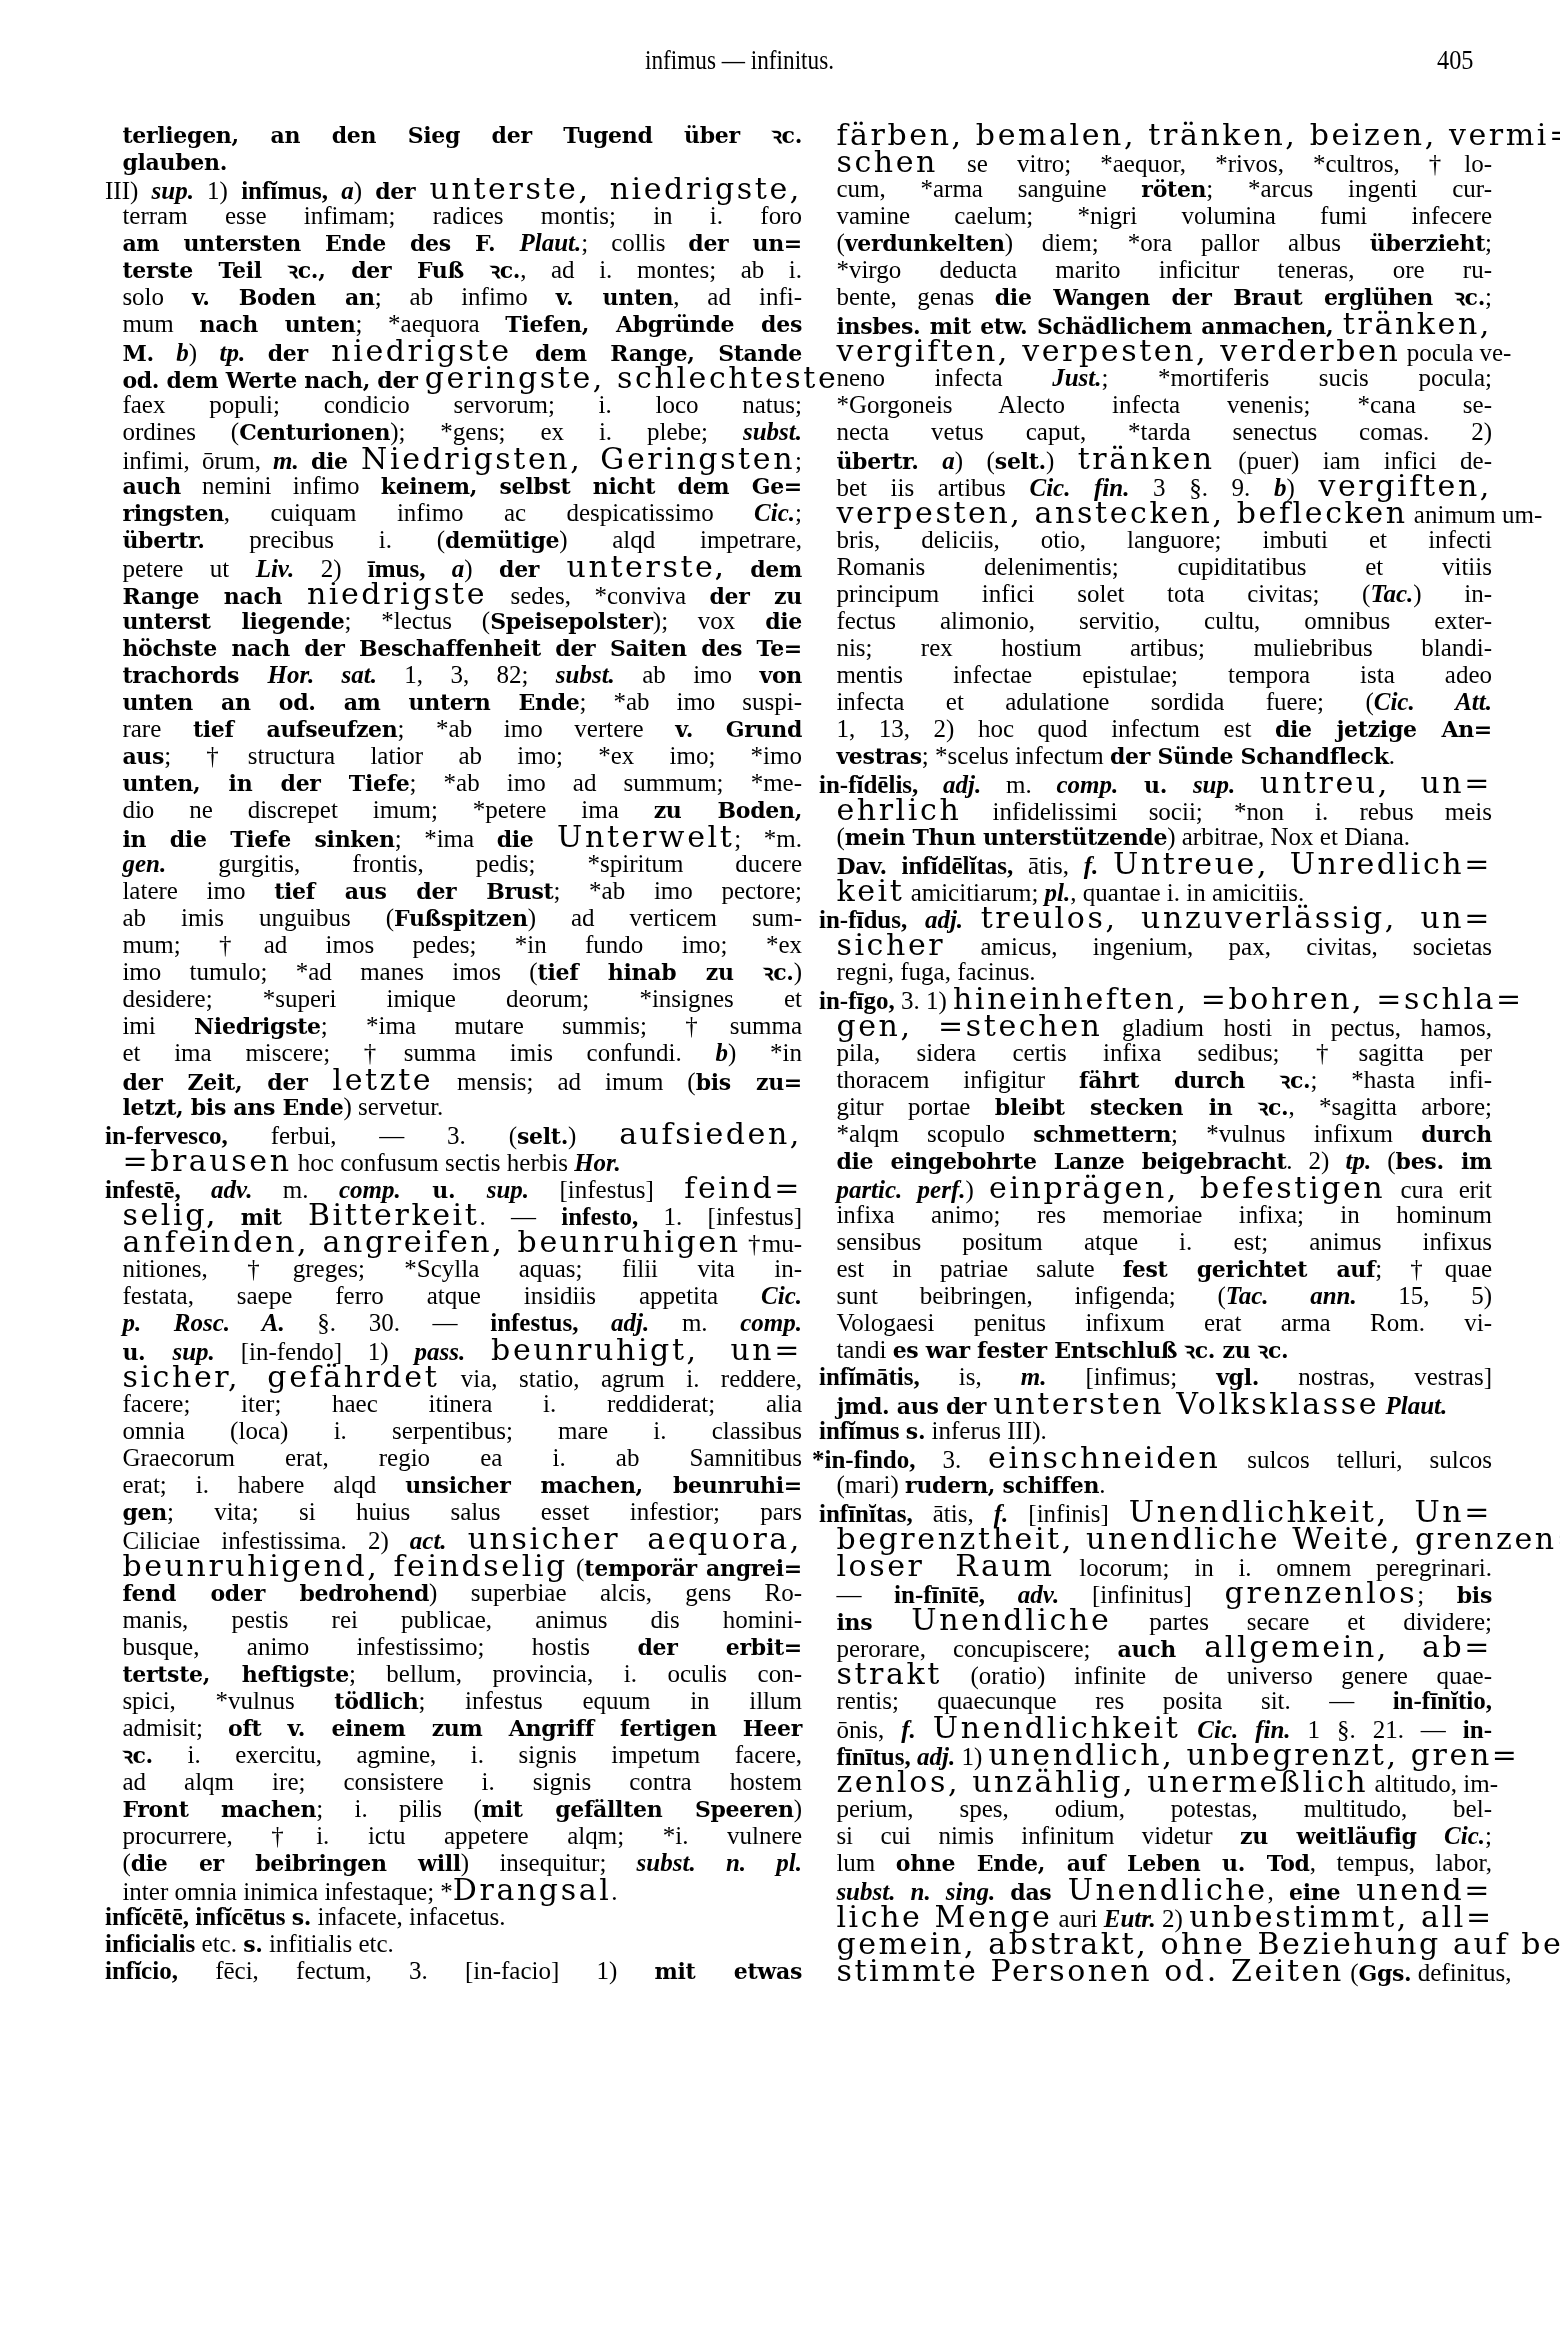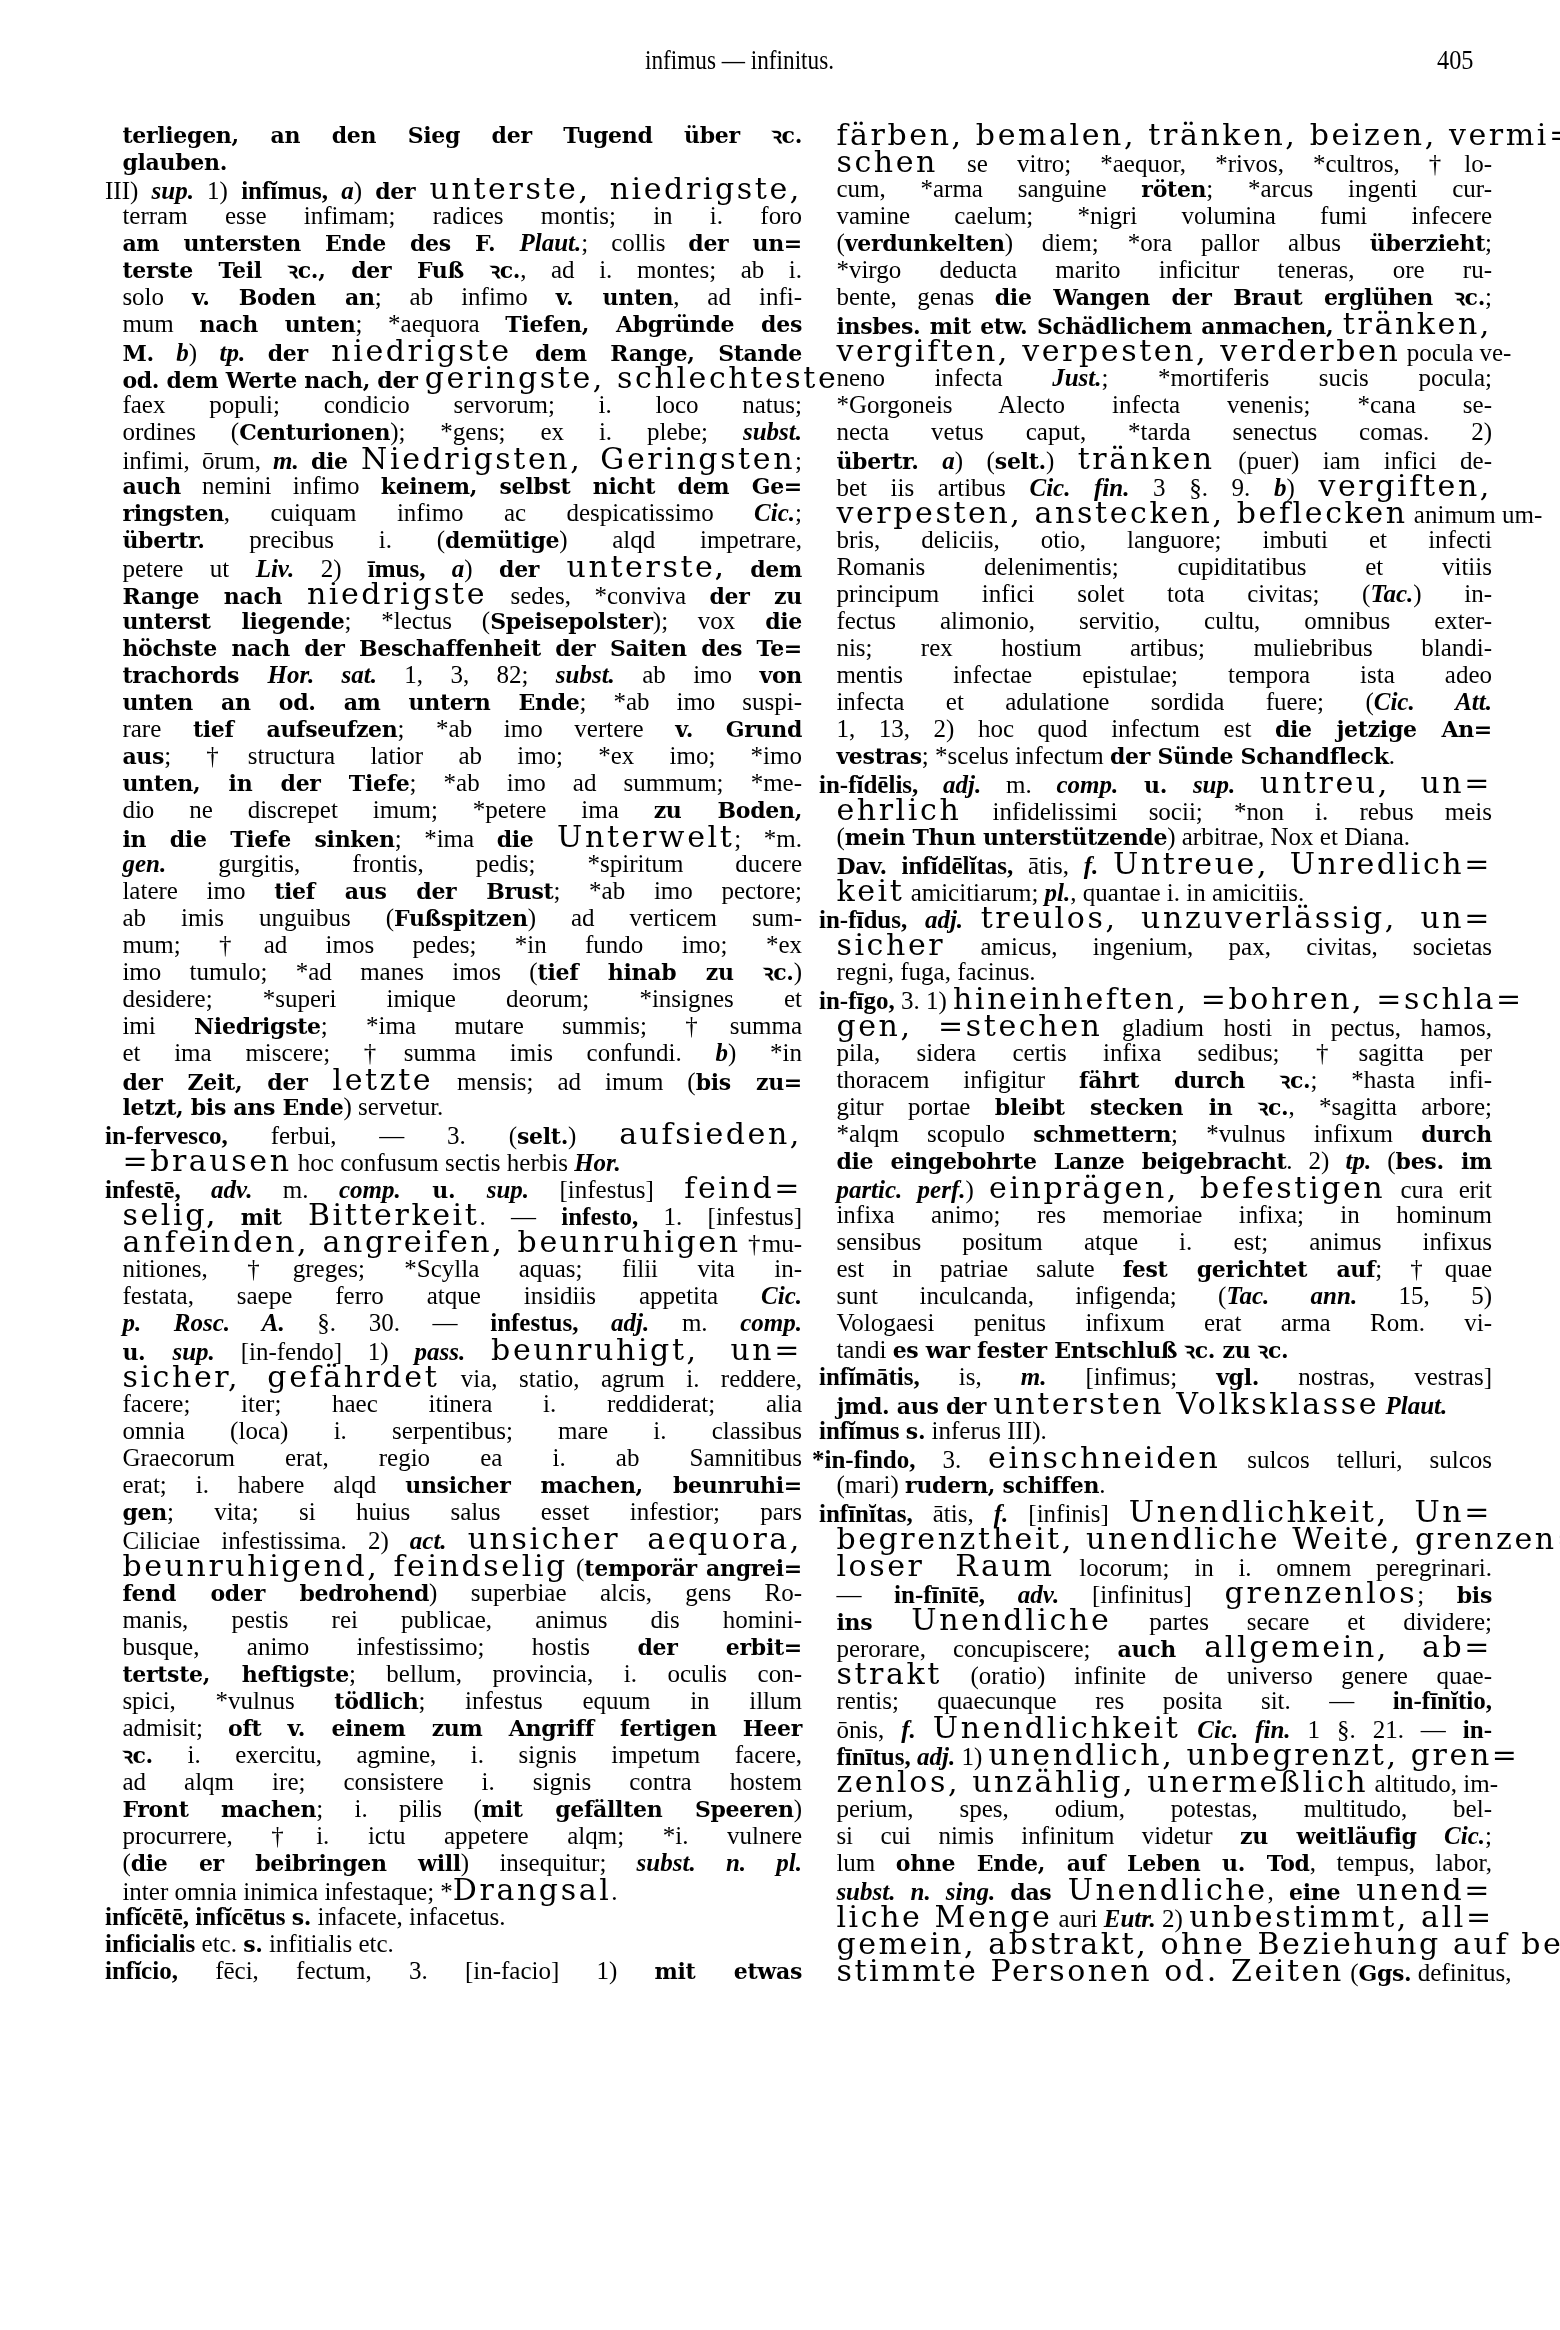--- a/index.html
+++ b/index.html
@@ -135,21 +135,21 @@
     <div class="line indent"><span class="seg-fs">gen, =stechen</span><span class="seg-n"> gladium hosti in pectus, hamos,</span></div>
     <div class="line indent"><span class="seg-n">pila, sidera certis infixa sedibus; †sagitta per</span></div>
     <div class="line indent"><span class="seg-n">thoracem infigitur </span><span class="seg-f">fährt durch ꝛc.</span><span class="seg-n">; *hasta infi-</span></div>
     <div class="line indent"><span class="seg-n">gitur portae </span><span class="seg-f">bleibt stecken in ꝛc.</span><span class="seg-n">, *sagitta arbore;</span></div>
     <div class="line indent"><span class="seg-n">*alqm scopulo </span><span class="seg-f">schmettern</span><span class="seg-n">; *vulnus infixum </span><span class="seg-f">durch</span></div>
     <div class="line indent"><span class="seg-f">die eingebohrte Lanze beigebracht</span><span class="seg-n">.  2) </span><span class="seg-i">tp.</span><span class="seg-n"> (</span><span class="seg-f">bes. im</span></div>
     <div class="line indent"><span class="seg-i">partic. perf.</span><span class="seg-n">) </span><span class="seg-fs">einprägen, befestigen</span><span class="seg-n"> cura erit</span></div>
     <div class="line indent"><span class="seg-n">infixa animo; res memoriae infixa; in hominum</span></div>
     <div class="line indent"><span class="seg-n">sensibus positum atque i. est; animus infixus</span></div>
     <div class="line indent"><span class="seg-n">est in patriae salute </span><span class="seg-f">fest gerichtet auf</span><span class="seg-n">; †quae</span></div>
-    <div class="line indent"><span class="seg-n">sunt inculcanda, infigenda; (</span><span class="seg-i">Tac. ann.</span><span class="seg-n"> 15, 5)</span></div>
+    <div class="line indent"><span class="seg-n">sunt beibringen, infigenda; (</span><span class="seg-i">Tac. ann.</span><span class="seg-n"> 15, 5)</span></div>
     <div class="line indent"><span class="seg-n">Vologaesi penitus infixum erat arma Rom. vi-</span></div>
     <div class="line indent last"><span class="seg-n">tandi </span><span class="seg-f">es war fester Entschluß ꝛc. zu ꝛc.</span></div>
     <div class="line"><span class="seg-b">infĭmātis,</span><span class="seg-n"> is, </span><span class="seg-i">m.</span><span class="seg-n"> [infimus; </span><span class="seg-f">vgl.</span><span class="seg-n"> nostras, vestras]</span></div>
     <div class="line indent last"><span class="seg-f">jmd. aus der </span><span class="seg-fs">untersten Volksklasse</span><span class="seg-n"> </span><span class="seg-i">Plaut.</span></div>
     <div class="line last"><span class="seg-b">infĭmus</span><span class="seg-n"> </span><span class="seg-f">s.</span><span class="seg-n"> inferus III).</span></div>
     <div class="line outdent"><span class="seg-b">*in-findo,</span><span class="seg-n"> 3. </span><span class="seg-fs">einschneiden</span><span class="seg-n"> sulcos telluri, sulcos</span></div>
     <div class="line indent last"><span class="seg-n">(mari) </span><span class="seg-f">rudern, schiffen</span><span class="seg-n">.</span></div>
     <div class="line"><span class="seg-b">infīnĭtas,</span><span class="seg-n"> ātis, </span><span class="seg-i">f.</span><span class="seg-n"> [infinis] </span><span class="seg-fs">Unendlichkeit, Un=</span></div>
     <div class="line indent"><span class="seg-fs">begrenztheit, unendliche Weite, grenzen=</span></div>
     <div class="line indent"><span class="seg-fs">loser Raum</span><span class="seg-n"> locorum; in i. omnem peregrinari.</span></div>

